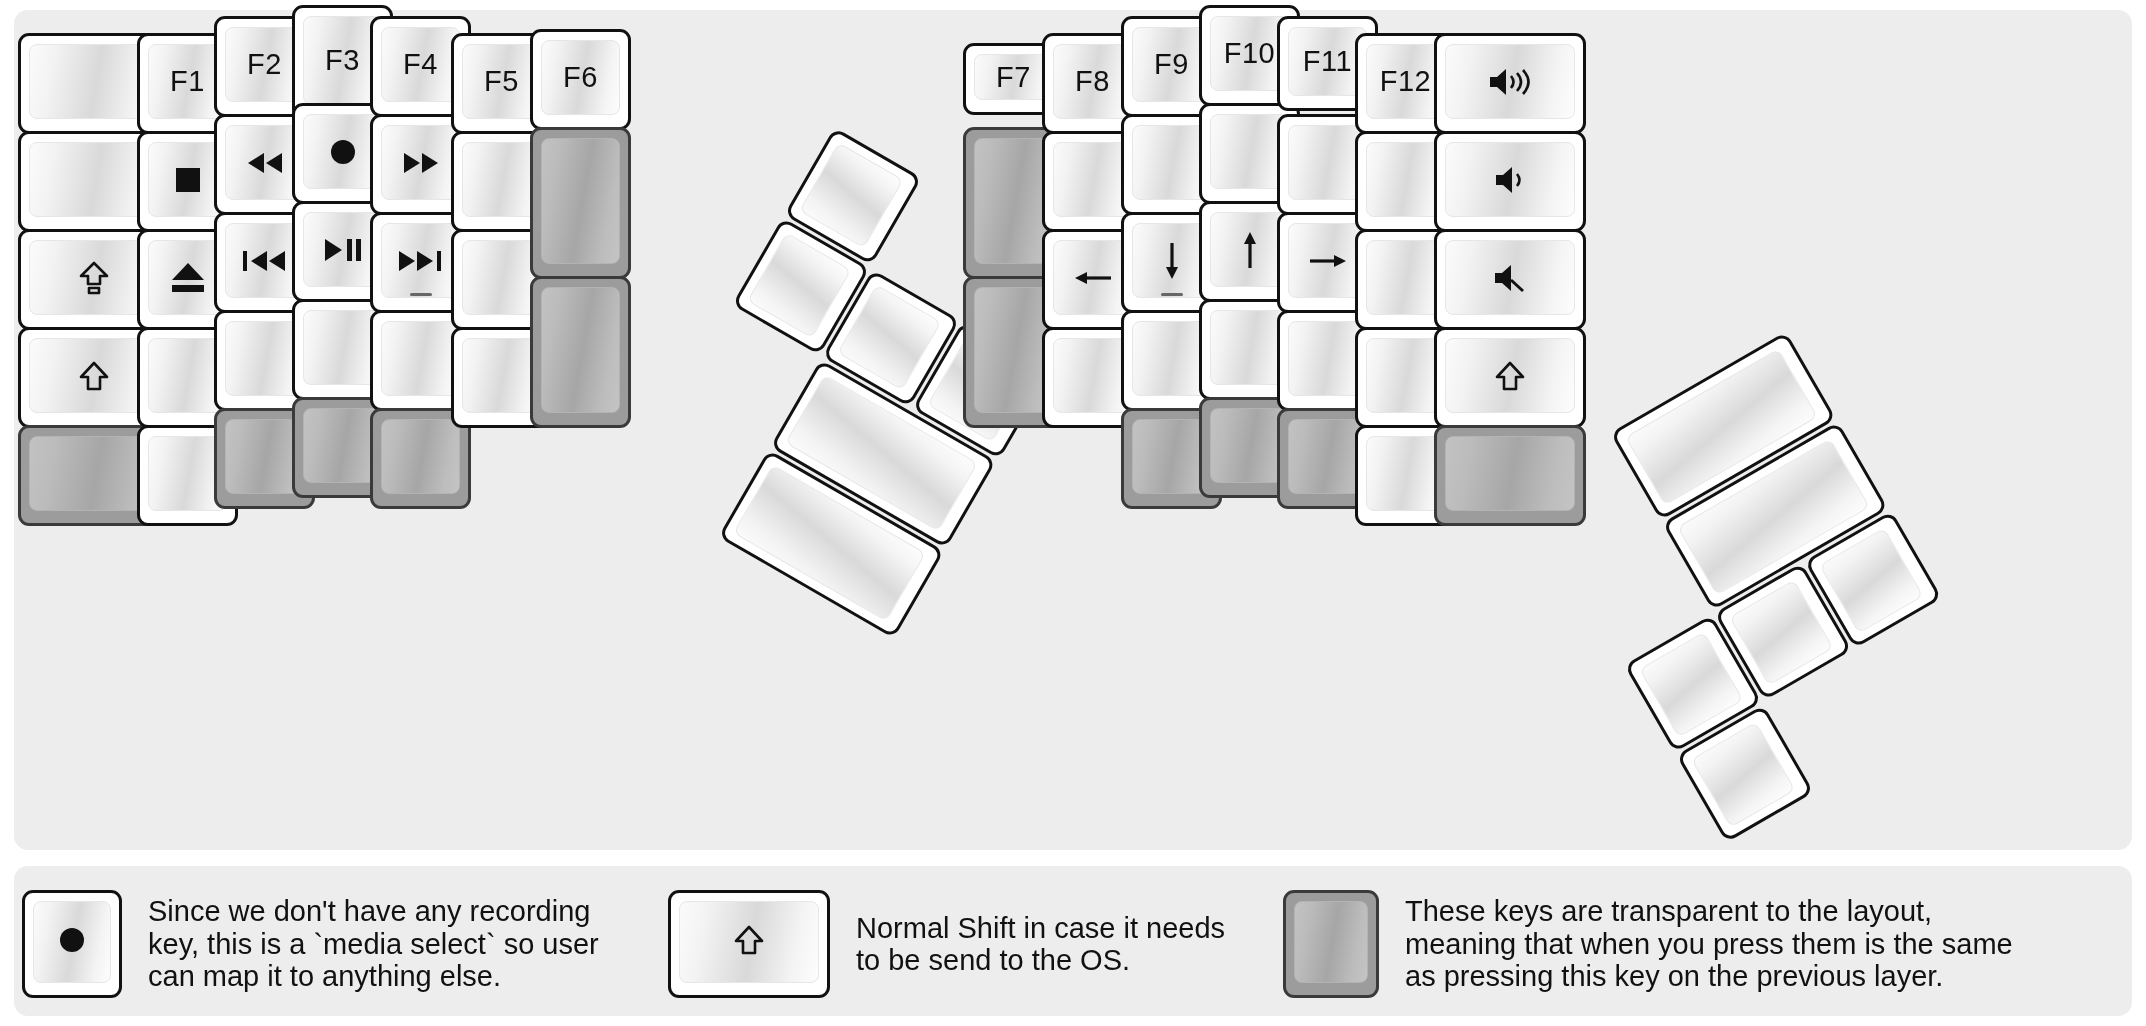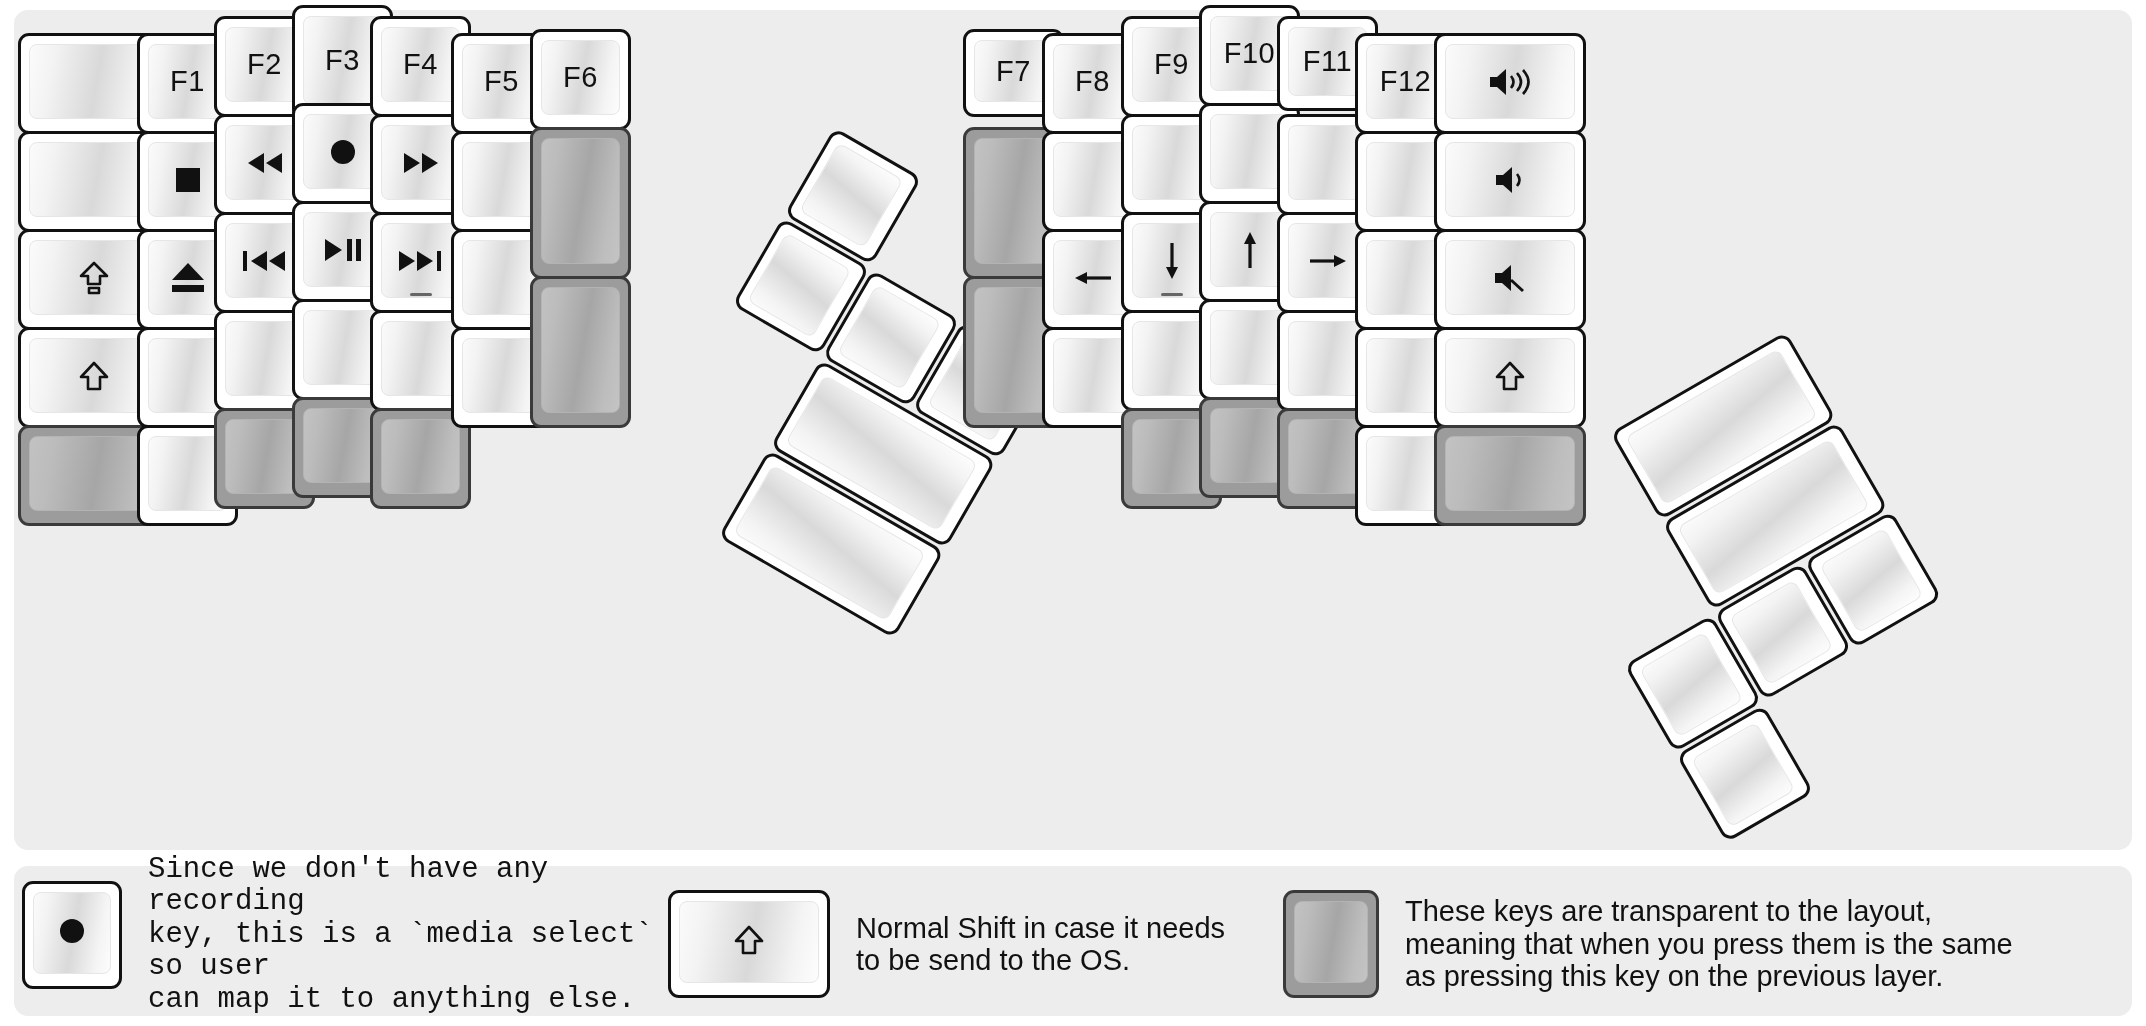--- a/index.html
+++ b/index.html
@@ -287,21 +287,21 @@
         <span class="cap">
           <span class="lbl">F6</span>
         </span>
       </div>
       <div class="key trans" style="left: 530px; top: 127px; width: 101px; height: 152px; z-index: 2;">
         <span class="cap"></span>
       </div>
       <div class="key trans" style="left: 530px; top: 276px; width: 101px; height: 152px; z-index: 2;">
         <span class="cap"></span>
       </div>
-      <div class="key" style="left: 963px; top: 29px; width: 101px; height: 88px; z-index: 2;">
+      <div class="key" style="left: 963px; top: 43px; width: 101px; height: 72px; z-index: 2;">
         <span class="cap">
           <span class="lbl">F7</span>
         </span>
       </div>
       <div class="key trans" style="left: 963px; top: 127px; width: 101px; height: 152px; z-index: 2;">
         <span class="cap"></span>
       </div>
       <div class="key trans" style="left: 963px; top: 276px; width: 101px; height: 152px; z-index: 2;">
         <span class="cap"></span>
       </div>
@@ -497,21 +497,21 @@
           <span class="cap"></span>
         </div>
         <div class="key" style="left: 208px; top: 208px; width: 101px; height: 101px; z-index: 3;">
           <span class="cap"></span>
         </div>
       </div>
     </div>
 
   <div class="panel" id="legend-panel"></div>
   <div id="legend-layer">
-      <div class="legend-item" style="left: 22px; top: 854px; font-family: Liberation Mono, monospace;">
+      <div class="legend-item" style="left: 22px; top: 890px;">
         <div class="legend-key" style="width: 100px; height: 108px;">
           <span class="cap">
             <span class="glyph"><svg width="26" height="26" viewBox="0 0 26 26" fill="#111">
                 <circle cx="13" cy="13" r="12"></circle>
               </svg></span>
           </span>
         </div>
         <div class="legend-text" style="width: 520px;">Since we don't have any recording
 key, this is a `media select` so user
 can map it to anything else.</div>

